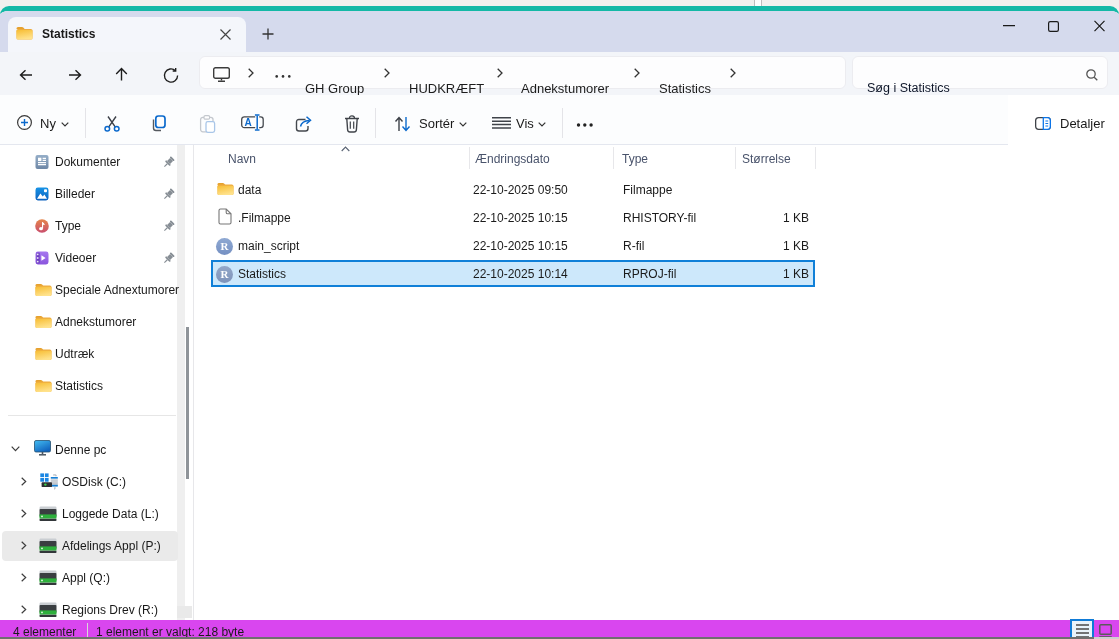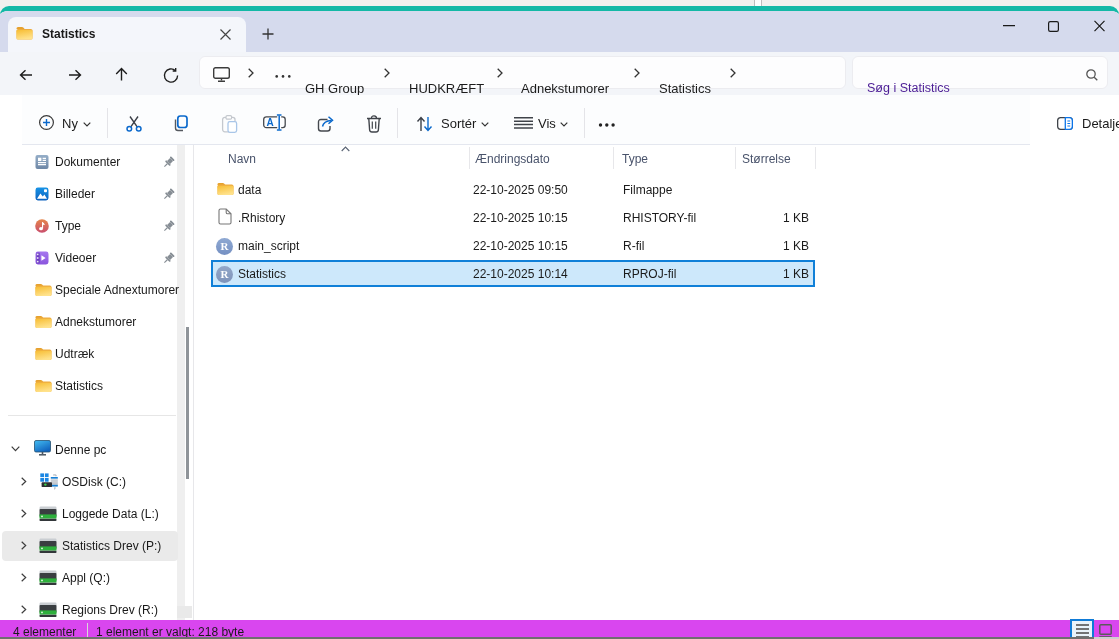--- a/index.html
+++ b/index.html
@@ -10,21 +10,21 @@
   #topstrip { left:0; top:0; width:1119px; height:7px; background:#f1f0ee; }
   #topstrip .slot { left:754px; top:0; width:8px; height:7px; background:#fdfdfd; border-left:1px solid #bdbdbd; border-right:1px solid #bdbdbd; }
   #win { left:0; top:6px; width:1119px; height:633px; background:#fff; border-radius:9px 9px 0 0; overflow:hidden; border-top:5px solid #14b8a6; }
   #titlebar { left:0; top:0; width:1119px; height:41px; background:#d5daed; }
   #tab { left:8px; top:6px; width:238px; height:35px; background:#f4f6fb; border-radius:8px 8px 0 0; }
   #tab .title { position:absolute; left:34px; top:10px; font-weight:bold; font-size:12px; color:#191919; }
   #navbar { left:0; top:41px; width:1119px; height:43px; background:#f3f5f9; }
   #addressbar { left:199px; top:4px; width:647px; height:33px; background:#fdfdfe; border:1px solid #ececf0; border-radius:6px; }
   #searchbox { left:852px; top:4px; width:256px; height:33px; background:#fdfdfe; border:1px solid #ececf0; border-radius:6px; }
   .crumb { position:absolute; top:10px; font-size:13px; color:#1c1c1c;margin-top:14px; }
-  #toolbar { left:0; top:84px; width:1008px; height:50px; background:#fcfdfe; border-bottom:1px solid #e4e7ef;margin-left:22px; }
+  #toolbar { left:0; top:84px; width:1008px; height:50px; background:#fcfdfe; border-bottom:1px solid #e4e7ef; }
   .tbtext { position:absolute; top:21px; font-size:13px; color:#1a1a1a; }
   .tbsep { position:absolute; top:13px; width:1px; height:30px; background:#e4e4e8; }
   #content { left:0; top:134px; width:1119px; height:475px; background:#fff; }
   #sidesep { left:193px; top:0; width:1px; height:475px; background:#e7e7ea; }
   .sideitem { position:absolute; left:55px; font-size:12px; color:#191919; }
   .drivetext { position:absolute; left:62px; font-size:12px; color:#191919; }
   #sidehl { left:2px; top:386px; width:176px; height:30px; background:#eaeaea; border-radius:4px; }
   #sbtrack { left:177px; top:0; width:8px; height:475px; background:#efefef; }
   #sbthumb { left:185.8px; top:182px; width:2.8px; height:152px; background:#8f9499; }
   .hdrtext { position:absolute; top:7px; font-size:12px; color:#49536b; }
@@ -114,21 +114,21 @@
         <div class="crumb" style="left:321px">Adnekstumorer</div>
         <svg style="left:434px;top:11px" width="6" height="10" viewBox="0 0 6 10">
             <path d="M0.7 0.7 L5 5 L0.7 9.3" fill="none" stroke="#333" stroke-width="1.3"></path>
           </svg>
         <div class="crumb" style="left:459px">Statistics</div>
         <svg style="left:530px;top:11px" width="6" height="10" viewBox="0 0 6 10">
             <path d="M0.7 0.7 L5 5 L0.7 9.3" fill="none" stroke="#333" stroke-width="1.3"></path>
           </svg>
       </div>
       <div class="abs" id="searchbox">
-        <div class="crumb" style="left:14px;color:#4c1d95;font-size:12.5px">Søg i Statistics</div>
+        <div class="crumb" style="left:14px;color:#0f172a;font-size:12.5px">Søg i Statistics</div>
         <svg style="left:233px;top:12px" width="12" height="12" viewBox="0 0 12 12">
             <circle cx="5" cy="5" r="4.2" fill="none" stroke="#555" stroke-width="1.3"></circle>
             <path d="M8.2 8.2 L11.3 11.3" stroke="#555" stroke-width="1.3"></path>
           </svg>
       </div>
     </div>
     <div class="abs" id="toolbar">
       <svg style="left:17px;top:20px" width="15" height="15" viewBox="0 0 15 15">
           <circle cx="7.5" cy="7.5" r="6.9" fill="none" stroke="#3a3a3a" stroke-width="1.2"></circle>
           <path d="M7.5 4 V11 M4 7.5 H11" stroke="#0b69cc" stroke-width="1.4"></path>
@@ -338,21 +338,21 @@
       <div class="sideitem" style="top:74px">Type</div>
       <div class="sideitem" style="top:106px">Videoer</div>
       <div class="sideitem" style="top:138px">Speciale Adnextumorer</div>
       <div class="sideitem" style="top:170px">Adnekstumorer</div>
       <div class="sideitem" style="top:202px">Udtræk</div>
       <div class="sideitem" style="top:234px">Statistics</div>
       <div class="abs" style="left:8px;top:270px;width:168px;height:1px;background:#e6e6e6"></div>
       <div class="sideitem" style="top:298px">Denne pc</div>
       <div class="drivetext" style="top:330px">OSDisk (C:)</div>
       <div class="drivetext" style="top:362px">Loggede Data (L:)</div>
-      <div class="drivetext" style="top:394px">Statistics Drev (P:)</div>
+      <div class="drivetext" style="top:394px">Afdelings Appl (P:)</div>
       <div class="drivetext" style="top:426px">Appl (Q:)</div>
       <div class="drivetext" style="top:458px">Regions Drev (R:)</div>
 
       <svg style="left:34px;top:295px" width="17" height="16" viewBox="0 0 17 16">
         <rect x="0.5" y="0.5" width="16" height="11.5" rx="1.5" fill="url(#mon1)" stroke="#26506e" stroke-width="0.8"></rect>
         <path d="M8.5 12 V14" stroke="#4a5560" stroke-width="1.6"></path>
         <path d="M5 14.8 H12" stroke="#4a5560" stroke-width="1.5"></path>
         <defs>
             <linearGradient id="mon1" x1="0" y1="0" x2="0.6" y2="1">
               <stop offset="0" stop-color="#43bdf2"></stop>
@@ -460,21 +460,21 @@
         <path d="M8.2 1 L8.2 4.4 Q8.2 5.8 9.6 5.8 L13 5.8" fill="none" stroke="#767676" stroke-width="1.1"></path>
       </svg>
       <div class="abs" style="left:216px;top:93px;width:17px;height:17px;border-radius:50%;background:linear-gradient(180deg,#8fa9d3,#7590c2)"></div>
       <div class="abs" style="left:216px;top:93px;width:17px;height:17px;text-align:center;font-size:11px;font-weight:bold;color:#fff;line-height:17px;font-family:'Liberation Serif',serif">R</div>
       <div class="abs" style="left:216px;top:121px;width:17px;height:17px;border-radius:50%;background:linear-gradient(180deg,#93a7c8,#7e93ba)"></div>
       <div class="abs" style="left:216px;top:121px;width:17px;height:17px;text-align:center;font-size:11px;font-weight:bold;color:#fff;line-height:17px;font-family:'Liberation Serif',serif">R</div>
 
       <div class="cell" style="left:238px;top:38px">data</div>
       <div class="cell" style="left:473px;top:38px">22-10-2025 09:50</div>
       <div class="cell" style="left:623px;top:38px">Filmappe</div>
-      <div class="cell" style="left:238px;top:66px">.Rhistory</div>
+      <div class="cell" style="left:238px;top:66px">.Filmappe</div>
       <div class="cell" style="left:473px;top:66px">22-10-2025 10:15</div>
       <div class="cell" style="left:623px;top:66px">RHISTORY-fil</div>
       <div class="cell" style="left:782px;top:66px;width:27px;text-align:right">1 KB</div>
       <div class="cell" style="left:238px;top:94px">main_script</div>
       <div class="cell" style="left:473px;top:94px">22-10-2025 10:15</div>
       <div class="cell" style="left:623px;top:94px">R-fil</div>
       <div class="cell" style="left:782px;top:94px;width:27px;text-align:right">1 KB</div>
       <div class="cell" style="left:238px;top:122px">Statistics</div>
       <div class="cell" style="left:473px;top:122px">22-10-2025 10:14</div>
       <div class="cell" style="left:623px;top:122px">RPROJ-fil</div>

